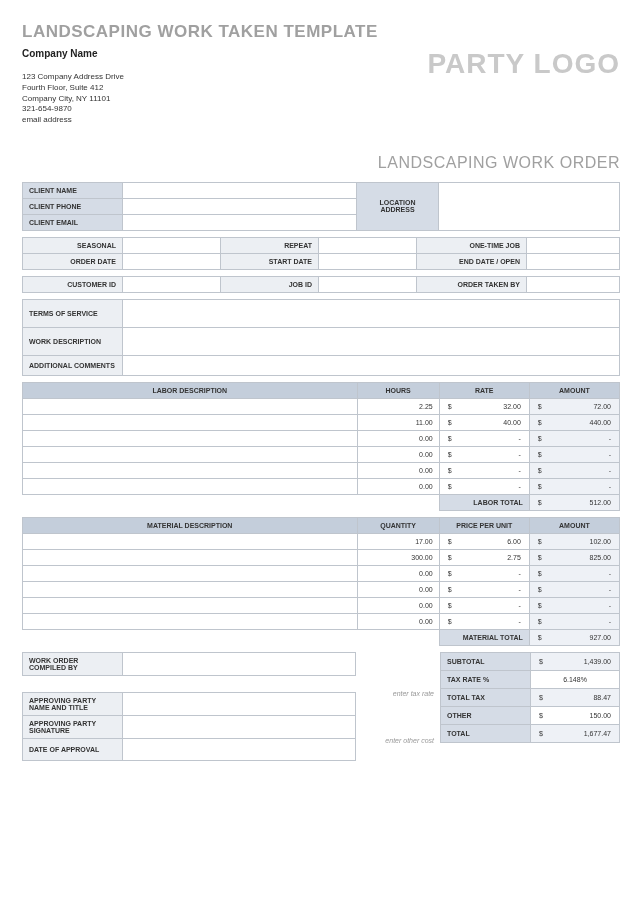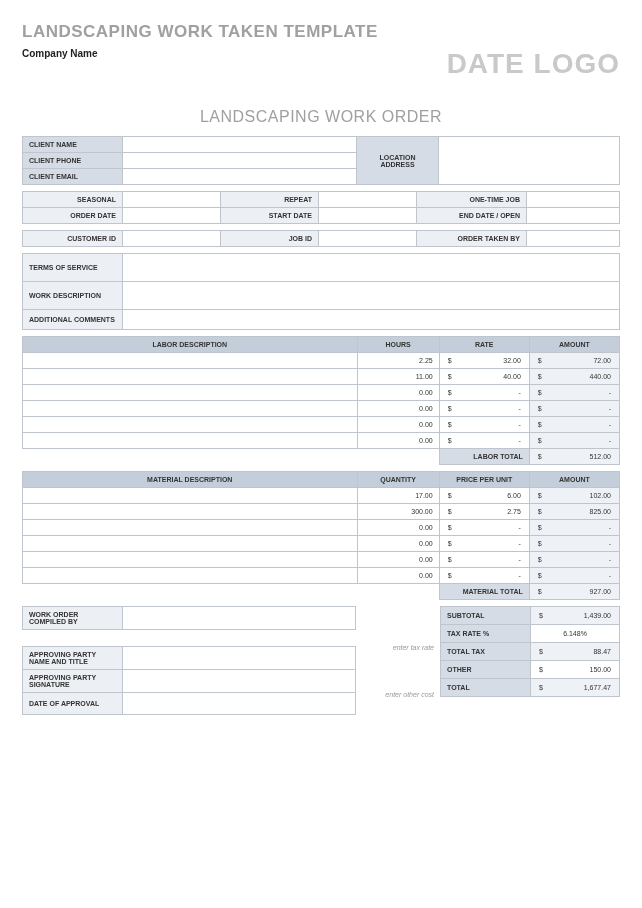--- a/index.html
+++ b/index.html
@@ -2,21 +2,21 @@
 <html><head>
 <meta charset="utf-8">
 <style>
   * { box-sizing: border-box; margin: 0; padding: 0; }
   body { font-family: Arial, Helvetica, sans-serif; font-size: 8px; color: #333; background: #fff; width: 642px; padding: 22px 22px 20px 22px; }
   .main-title { font-size: 17px; font-weight: 700; color: #A0A0A0; letter-spacing: .5px; margin-bottom: 6px; }
   .head-row { display: flex; justify-content: space-between; align-items: flex-start; }
   .company-name { font-weight: 700; font-size: 10px; color: #222; margin-bottom: 13px; }
   .company-details div { font-size: 8px; line-height: 1.35; color: #333; }
   .logo { font-size: 28px; font-weight: 700; color: #C9C9C9; letter-spacing: 1px; text-align: right; }
-  .sub-title { font-size: 16px; font-weight: 400; color: #A0A0A0; text-align: center; letter-spacing: .5px; margin: 28px 0 10px 0; }
+  .sub-title { font-size: 16px; font-weight: 400; color: #A0A0A0; text-align: right; letter-spacing: .5px; margin: 28px 0 10px 0; }
 
   table { border-collapse: collapse; width: 100%; }
   td, th { border: 1px solid #BFC5CD; padding: 4px 6px; font-size: 7px; height: 16px; vertical-align: middle; }
   .lbl { background: #D5DCE6; font-weight: 700; color: #333; font-size: 7px; }
   .lbl-light { background: #ECEFF3; font-weight: 700; color: #333; font-size: 7px; }
   .right { text-align: right; }
   .center { text-align: center; }
   .hdr { background: #C4CEDB; font-weight: 700; text-align: center; font-size: 7px; }
   .amt-col { background: #EEF1F6; }
   .mono td { height: 14px; }
@@ -51,22 +51,29 @@
   .col-amt { width: 90px; }
 </style>
 </head>
 <body>
 
 <div class="main-title">LANDSCAPING WORK TAKEN TEMPLATE</div>
 
 <div class="head-row">
   <div class="company-block">
     <div class="company-name">Company Name</div>
+    <div class="company-details">
+      <div>123 Company Address Drive</div>
+      <div>Fourth Floor, Suite 412</div>
+      <div>Company City, NY  11101</div>
+      <div>321-654-9870</div>
+      <div>email address</div>
+    </div>
   </div>
-  <div class="logo">DATE LOGO</div>
+  <div class="logo">PARTY LOGO</div>
 </div>
 
 <div class="sub-title">LANDSCAPING WORK ORDER</div>
 
 <table>
   <tbody>
       <tr>
     <td class="lbl" style="width:100px">CLIENT NAME</td>
     <td style="width:234px"></td>
     <td class="lbl center" style="width:82px" rowspan="3">LOCATION ADDRESS</td>

